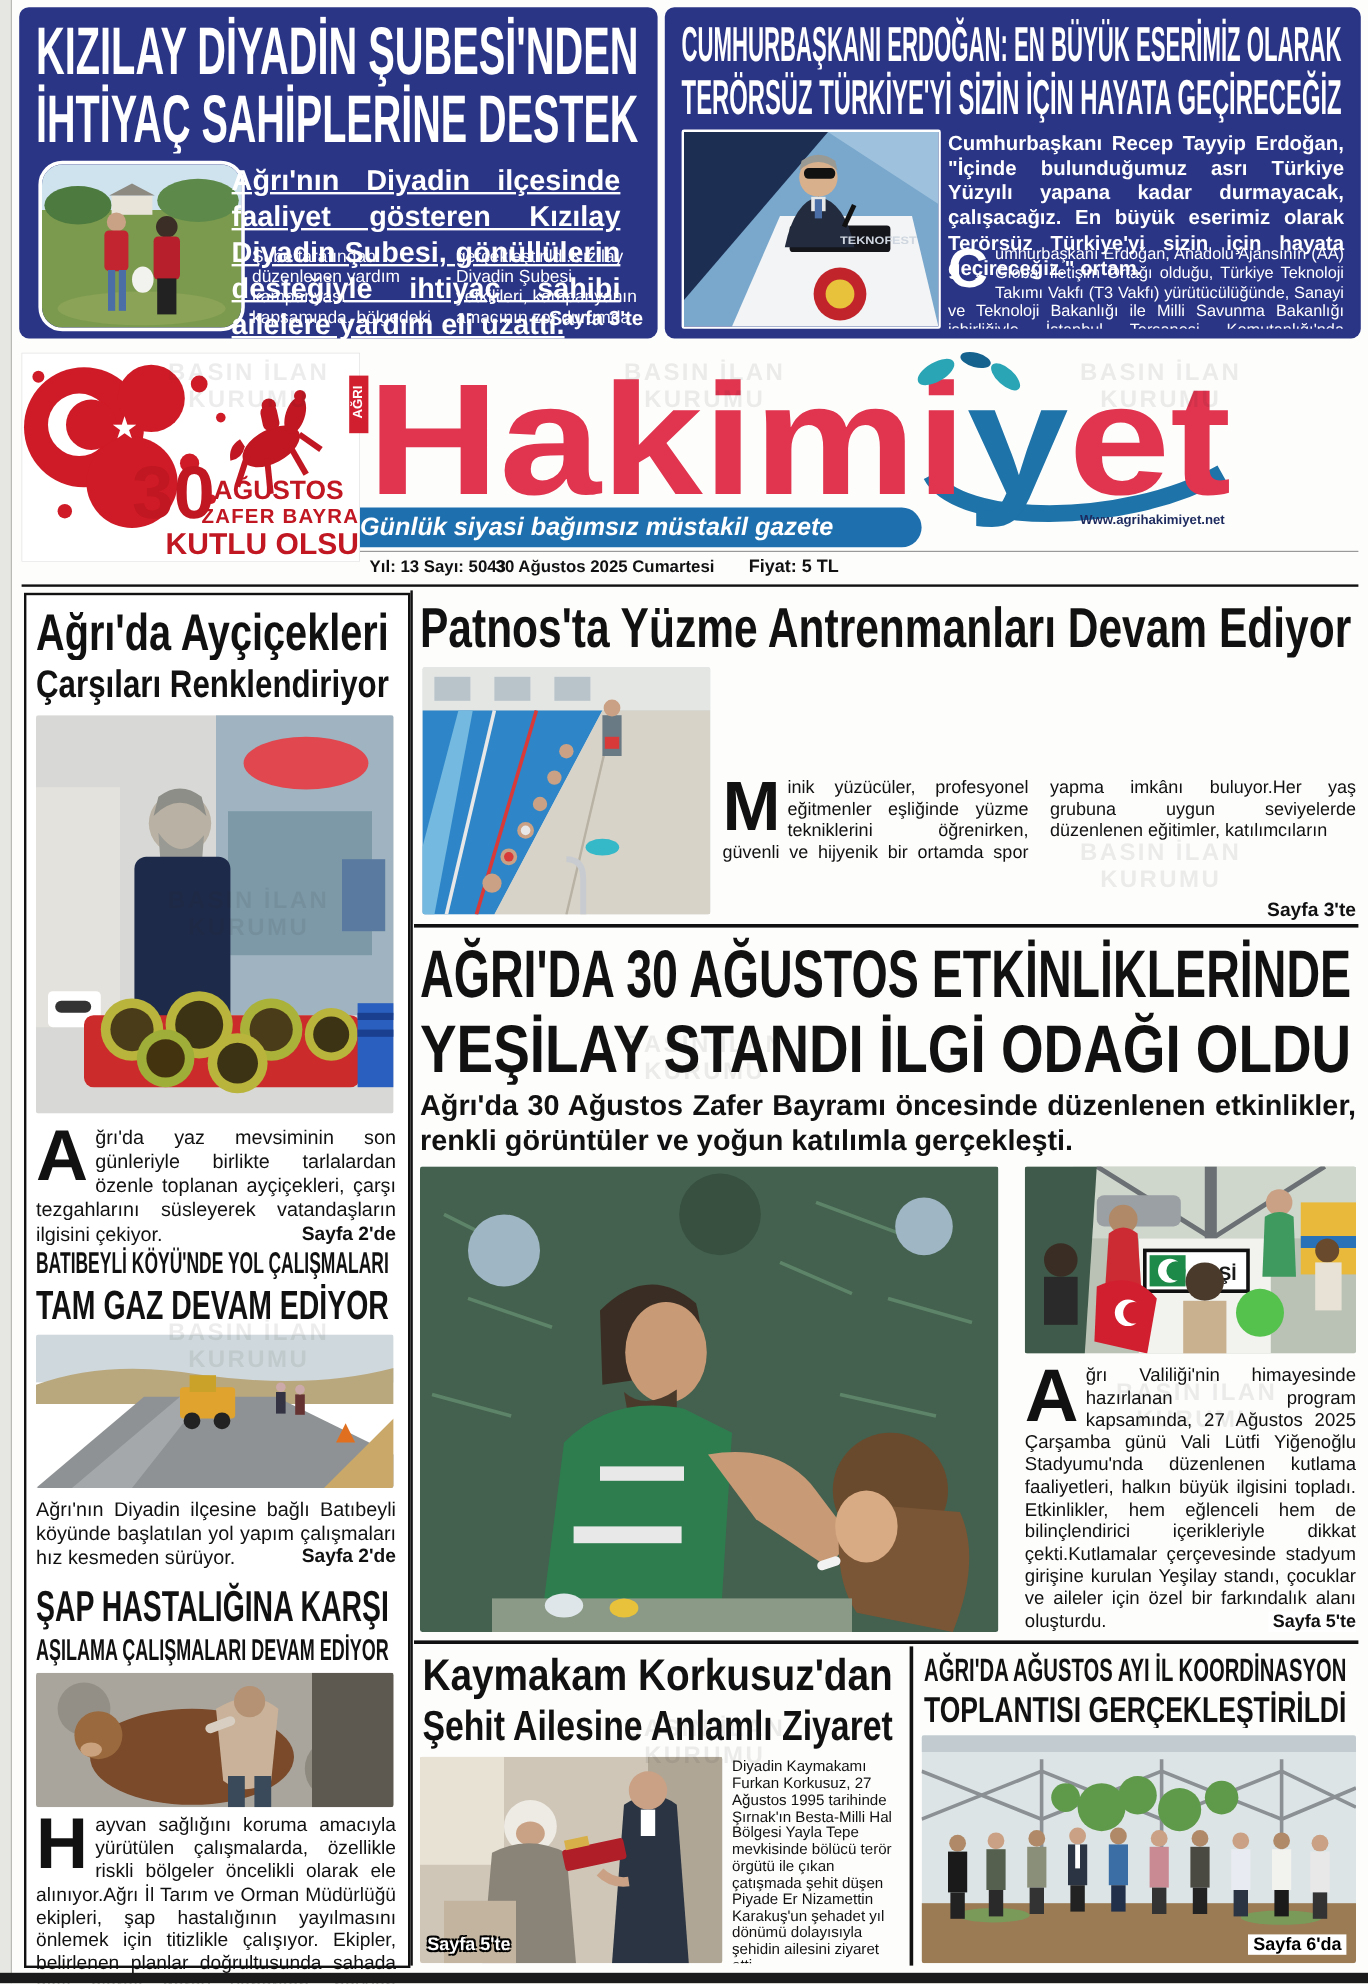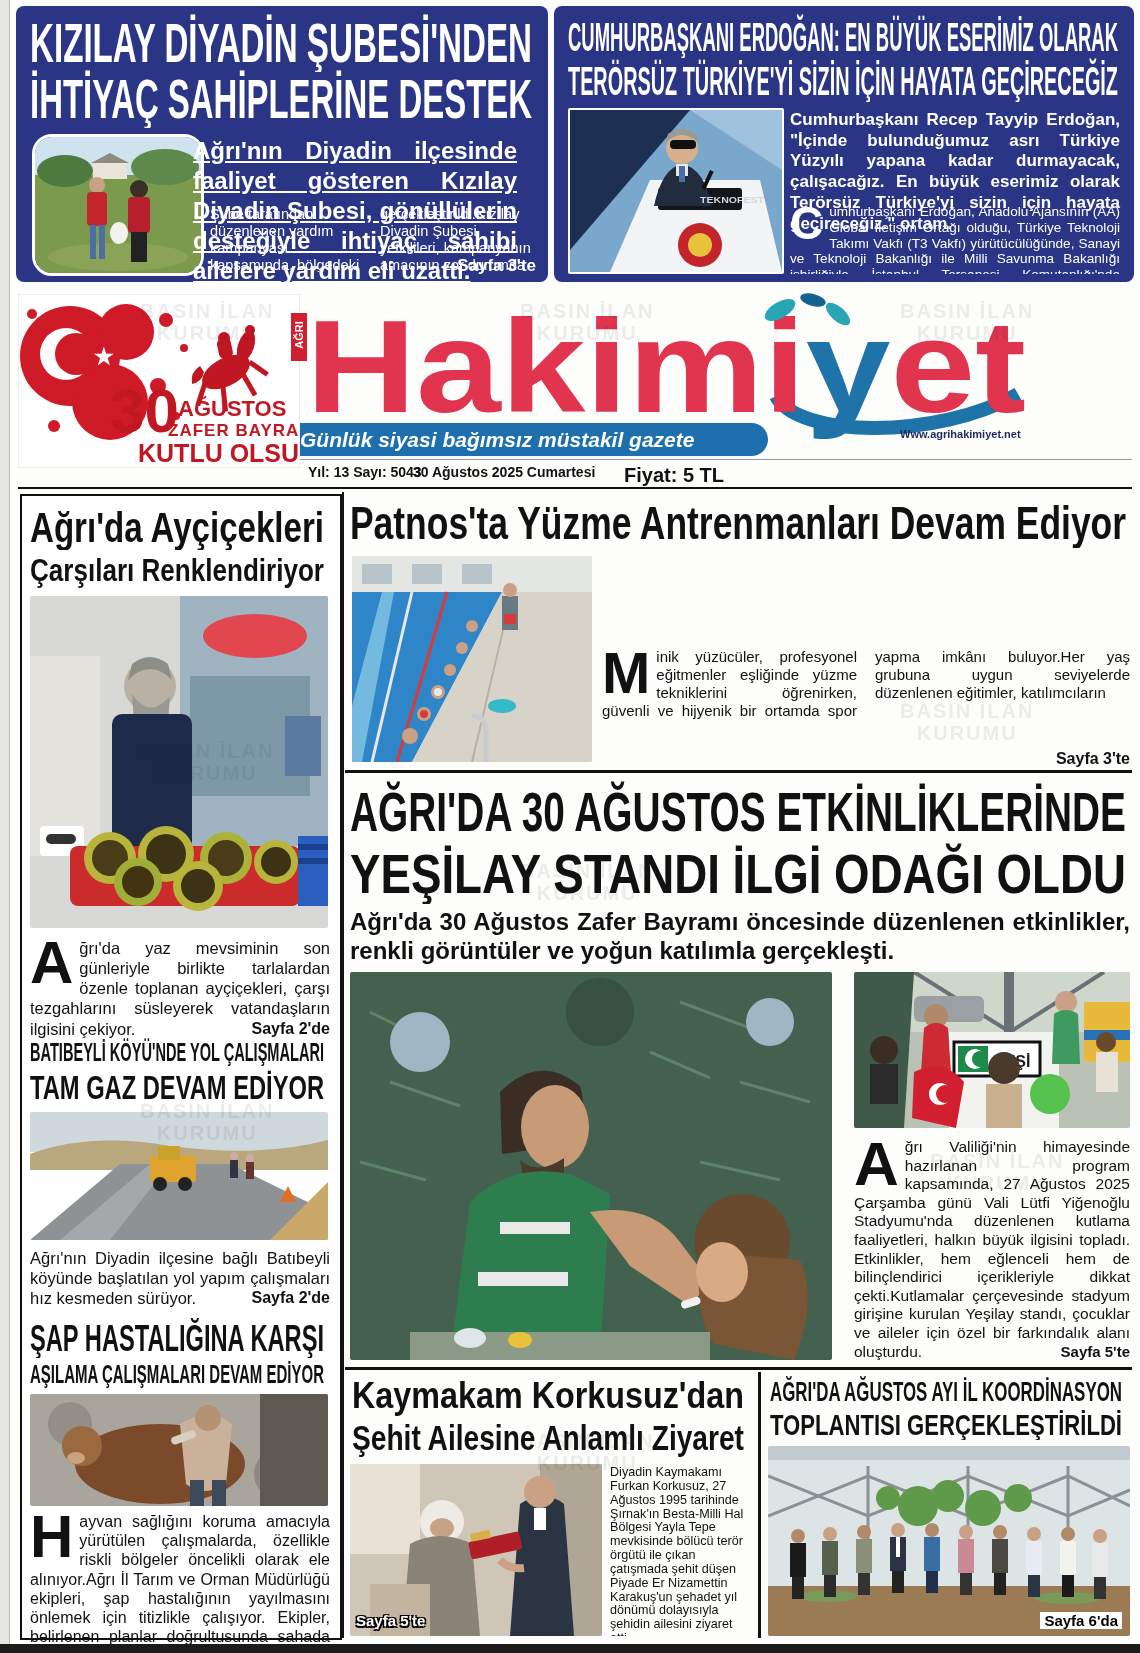--- a/index.html
+++ b/index.html
@@ -147,21 +147,21 @@
   </svg>
 
   <div class="abs slogan" style="left:300px;top:423px;width:468px;height:33px;font-size:21px;">
     <span>Günlük siyasi bağımsız müstakil gazete</span>
   </div>
   <div class="abs b" style="left:900px;top:428px;width:235px;font-size:11px;color:#1d2a5e;">Www.agrihakimiyet.net</div>
 
   <div class="hrule" style="left:300px;top:459px;width:832px;height:1px;background:#999;"></div>
   <div class="abs b" style="left:308px;top:464px;font-size:14px;">Yıl: 13 Sayı: 5043</div>
   <div class="abs b" style="left:413px;top:464px;font-size:14px;">30 Ağustos 2025 Cumartesi</div>
-  <div class="abs b" style="left:600px;top:464px;font-size:20px;padding-left:24px;">Fiyat: 5 TL</div>
+  <div class="abs b" style="left:600px;top:464px;font-size:15px;padding-left:24px;">Fiyat: 5 TL</div>
   <div class="hrule" style="left:18px;top:487px;width:1114px;height:2px;"></div>
 
   <div class="abs" style="left:20px;top:494px;width:318px;height:1142px;border:2px solid #111;background:#fff;">
 
     <svg class="abs" style="left:6px;top:8px;" width="302" height="46">
       <text x="2" y="38" font-size="43" fill="#111" textLength="294" lengthAdjust="spacingAndGlyphs">Ağrı'da Ayçiçekleri</text>
     </svg>
     <svg class="abs" style="left:6px;top:56px;" width="302" height="36">
       <text x="2" y="29" font-size="32" fill="#111" textLength="294" lengthAdjust="spacingAndGlyphs">Çarşıları Renklendiriyor</text>
     </svg>

